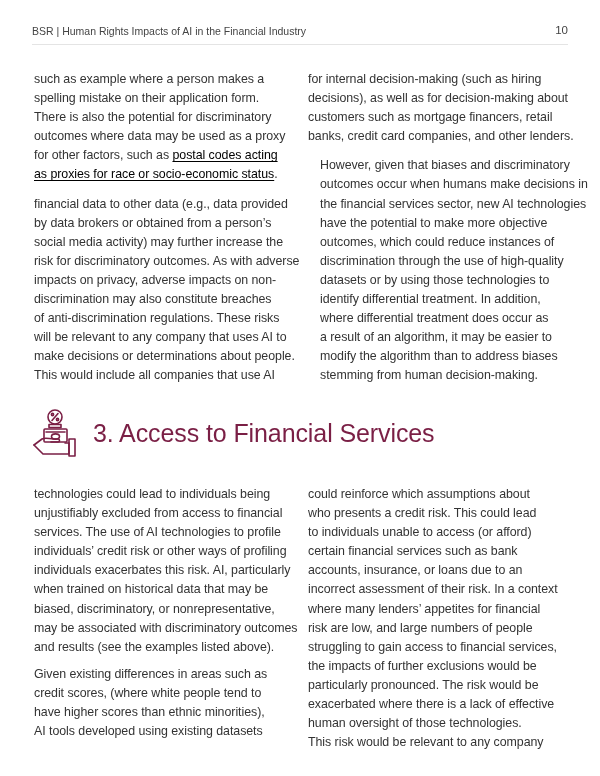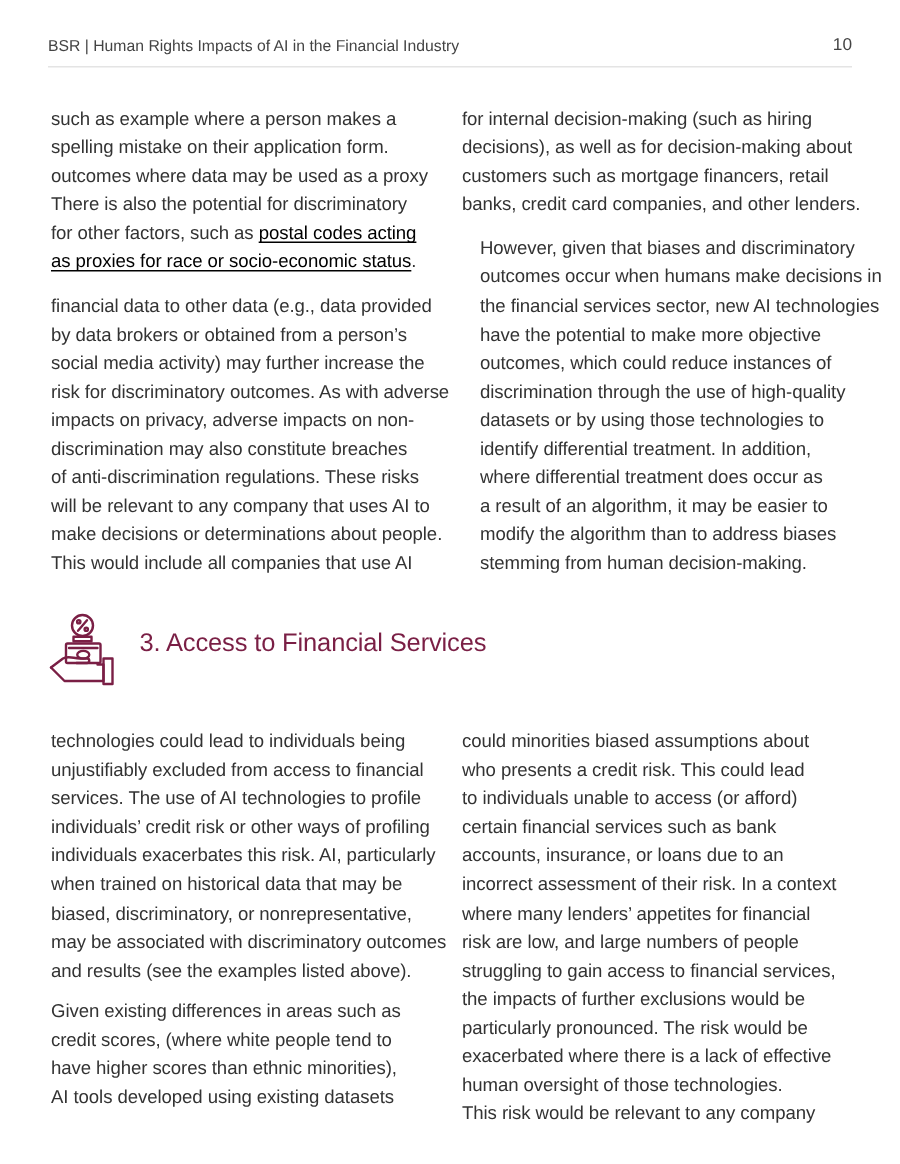--- a/index.html
+++ b/index.html
@@ -22,38 +22,38 @@
   }
   .col p { margin: 0 0 8px 0; }
   .col .line { display: block; white-space: nowrap; }
   a.link { color: #000000; text-decoration: underline; text-underline-offset: 2px; }
   .section-head {
     position: absolute; left: 30px; top: 407px; height: 52px; width: 540px;
   }
   .section-head .icon { position: absolute; left: 0; top: 0; width: 60px; height: 52px; }
   .section-head .h {
     position: absolute; left: 63px; top: 12px;
-    font-size: 17px; color: #7a1f45; letter-spacing: -0.1px;
+    font-size: 25px; color: #7a1f45; letter-spacing: -0.1px;
     white-space: nowrap;
   }
 </style>
 </head>
 <body>
 
 <div class="header">
   <span class="title">BSR | Human Rights Impacts of AI in the Financial Industry</span>
   <span class="pageno">10</span>
 </div>
 
 <div class="col" style="left:34px; top:70px;">
   <p>
     <span class="line">such as example where a person makes a</span>
     <span class="line">spelling mistake on their application form.</span>
+    <span class="line">There is also the potential for discriminatory</span>
     <span class="line">outcomes where data may be used as a proxy</span>
-    <span class="line">There is also the potential for discriminatory</span>
     <span class="line"><span>for other factors, such as </span><a class="link" href="#">postal codes acting </a></span>
     <span class="line"><a class="link" href="#">as proxies for race or socio-economic status</a><span>.</span></span>
   </p>
   <p style="margin-top:10px;">
     <span class="line">financial data to other data (e.g., data provided</span>
     <span class="line">by data brokers or obtained from a person’s</span>
     <span class="line">social media activity) may further increase the</span>
     <span class="line">risk for discriminatory outcomes. As with adverse</span>
     <span class="line">impacts on privacy, adverse impacts on non-</span>
     <span class="line">discrimination may also constitute breaches</span>
@@ -125,21 +125,21 @@
   <p style="">
     <span class="line">Given existing differences in areas such as</span>
     <span class="line">credit scores, (where white people tend to</span>
     <span class="line">have higher scores than ethnic minorities),</span>
     <span class="line">AI tools developed using existing datasets</span>
   </p>
 </div>
 
 <div class="col" style="left:308px; top:485px;">
   <p>
-    <span class="line">could minorities biased assumptions about</span>
+    <span class="line">could reinforce which assumptions about</span>
     <span class="line">who presents a credit risk. This could lead</span>
     <span class="line">to individuals unable to access (or afford)</span>
     <span class="line">certain financial services such as bank</span>
     <span class="line">accounts, insurance, or loans due to an</span>
     <span class="line">incorrect assessment of their risk. In a context</span>
     <span class="line">where many lenders’ appetites for financial</span>
     <span class="line">risk are low, and large numbers of people</span>
     <span class="line">struggling to gain access to financial services,</span>
     <span class="line">the impacts of further exclusions would be</span>
     <span class="line">particularly pronounced. The risk would be</span>

